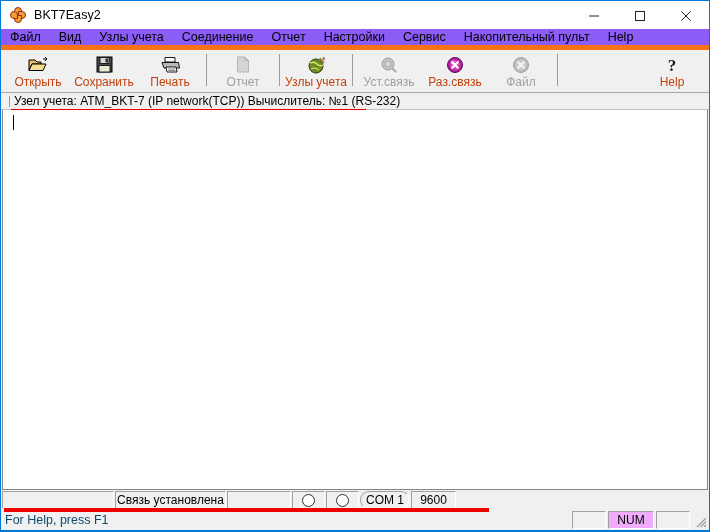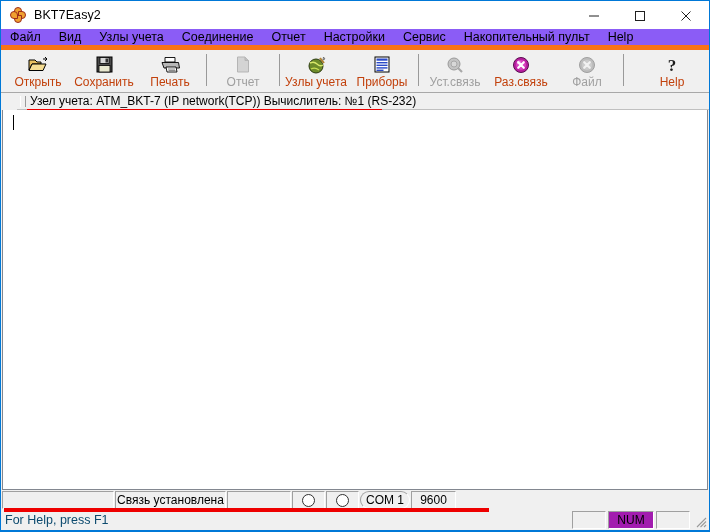--- a/index.html
+++ b/index.html
@@ -118,21 +118,21 @@
     width: 1px;
     background: #9a9a9a;
     margin: 4px 3px 4px 3px;
     align-self: stretch;
     height: 32px;
     margin-top: 4px;
   }
   .tspacer { flex: 1 1 auto; }
 
   
-  .infobar-wrap { flex: none; position: relative; margin-left: 16px; }
+  .infobar-wrap { flex: none; position: relative; }
   .infobar {
     height: 17px;
     background: #f0f0f0;
     border-bottom: 1px solid #c0c0c0;
     display: flex;
     align-items: center;
   }
   .infobar .grip {
     width: 6px; height: 11px;
     border-left: 1px solid #ffffff;
@@ -222,21 +222,21 @@
     padding-left: 3px;
   }
   .sb2panel {
     width: 34px;
     border: 1px solid;
     border-color: #a0a0a0 #ffffff #ffffff #a0a0a0;
     margin-right: 2px;
     display: flex; align-items: center; justify-content: center;
     font-size: 12px;
   }
-  .sb2panel.num { width: 46px; background: #a21caf; }
+  .sb2panel.num { width: 46px; background: #f0abfc; }
   .grip-resize {
     width: 16px;
     display: flex; align-items: flex-end; justify-content: flex-end;
     padding: 0 1px 1px 0;
   }
 </style>
 </head>
 <body>
 
 <div id="app">
@@ -339,33 +339,20 @@
           <circle cx="9" cy="10" r="7" fill="#6d8b2a" stroke="#2b3a10" stroke-width="1"></circle>
           <path d="M3 7 Q7 5 10 8 Q13 11 16 9" stroke="#d8e86a" stroke-width="1.4" fill="none"></path>
           <path d="M4 13 Q8 11 12 14" stroke="#c8dd55" stroke-width="1.2" fill="none"></path>
           <path d="M13 2 L17 7" stroke="#b08030" stroke-width="2"></path>
           <path d="M16.5 1 L18 3 L16 4 Z" fill="#e0e0e0" stroke="#505050" stroke-width="0.7"></path>
         </svg>
       </span>
       <span class="tlabel">Узлы учета</span>
     </div>
 
-    <div class="tbtn">
-      <span class="ticon">
-        <svg width="16" height="17" viewBox="0 0 16 17">
-          <rect x="1" y="1" width="14" height="15" fill="#ffffff" stroke="#000" stroke-width="1"></rect>
-          <rect x="2.5" y="2.5" width="11" height="2.2" fill="#2a49c8"></rect>
-          <rect x="2.5" y="6" width="11" height="1.4" fill="#2a49c8"></rect>
-          <rect x="2.5" y="8.6" width="11" height="1.4" fill="#2a49c8"></rect>
-          <rect x="2.5" y="11.2" width="11" height="1.4" fill="#2a49c8"></rect>
-          <rect x="2.5" y="13.6" width="7" height="1.4" fill="#2a49c8"></rect>
-        </svg>
-      </span>
-      <span class="tlabel">Приборы</span>
-    </div>
 
     <div class="tsep"></div>
 
     <div class="tbtn disabled">
       <span class="ticon">
         <svg width="18" height="18" viewBox="0 0 18 18">
           <circle cx="8" cy="8" r="6" fill="#c4c4c4" stroke="#9a9a9a" stroke-width="1"></circle>
           <circle cx="8" cy="8" r="3" fill="#d8d8d8" stroke="#a8a8a8" stroke-width="1"></circle>
           <line x1="12" y1="12" x2="16" y2="16" stroke="#a8a8a8" stroke-width="2.2"></line>
         </svg>

